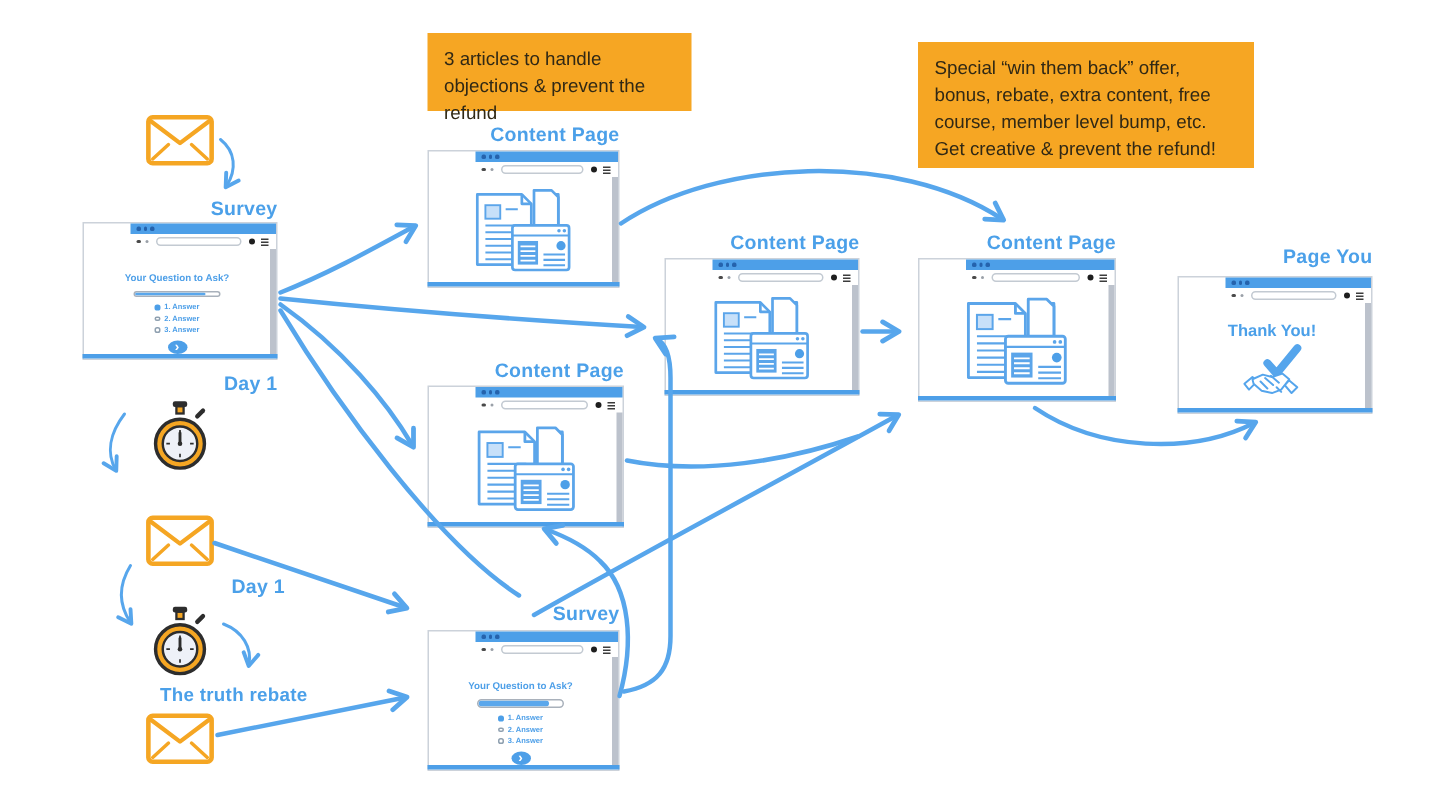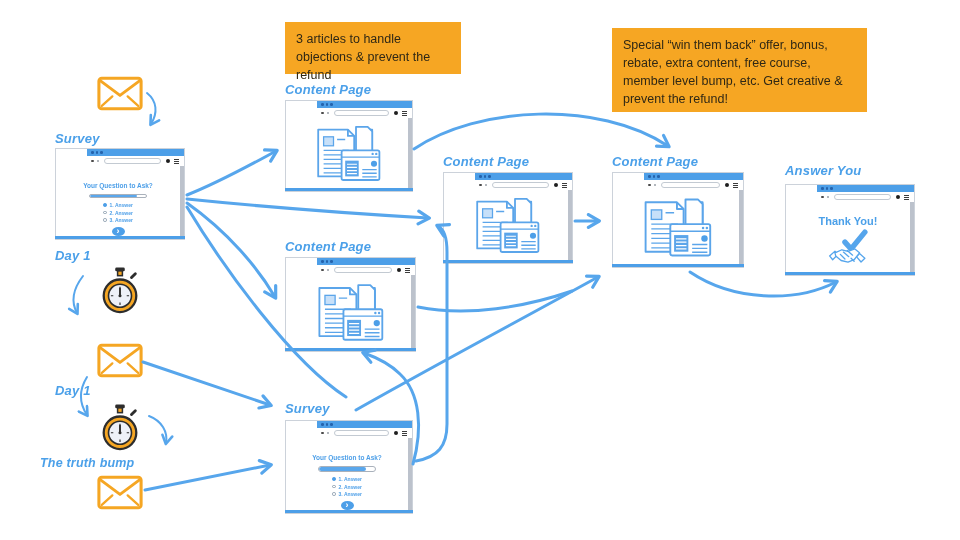--- a/index.html
+++ b/index.html
@@ -19,21 +19,21 @@
   .nav.lt{background:#9aa0a8;}
   .pill{flex:1;height:4px;border:1px solid #c3cad2;border-radius:3px;margin:0 2px;background:#fff;}
   .cir{width:4.5px;height:4.5px;border-radius:50%;background:#1e1e1e;flex:0 0 auto;}
   .burger{width:5px;height:1px;background:#3c3c3c;box-shadow:0 2px 0 #3c3c3c,0 -2px 0 #3c3c3c;flex:0 0 auto;margin:0 1px;}
   .bw-scroll{position:absolute;top:17px;bottom:3px;right:0;width:4px;background:#bcc2cc;}
   .bw-bottom{position:absolute;left:-1px;right:-1px;bottom:0;height:3px;background:#4D9FE8;}
   .bw-body{position:absolute;left:1px;right:5px;top:17px;bottom:3px;display:flex;flex-direction:column;align-items:center;}
   .bw-body.center{justify-content:center;}
 
   
-  .lbl{position:absolute;font-weight:700;font-size:13px;color:#4BA0E9;text-align:left;z-index:3;letter-spacing:.2px;font-style:italic;}
+  .lbl{position:absolute;font-weight:700;font-size:13px;color:#4BA0E9;text-align:right;z-index:3;letter-spacing:.2px;}
   .lbl.sm{font-size:12.5px;}
 
   
   .callout{position:absolute;background:#F6A623;color:#302815;font-size:12.5px;line-height:1.45;
            padding:8px 11px;z-index:4;box-sizing:border-box;}
 
   
   .sv-q{margin-top:16px;font-size:6.5px;font-weight:700;color:#4D9FE8;}
   .sv-progress{width:56px;height:9px;border:1px solid #a9b1bb;border-radius:6px;margin-top:5px;background:#fff;overflow:hidden;}
   .sv-progress .fill{height:100%;background:#5AA7EC;border-radius:5px;}
@@ -150,27 +150,27 @@
   <svg class="iconabs" style="left:97px;top:266px" width="46" height="50">
       <use href="#sym-stopwatch"></use>
     </svg>
   <svg class="iconabs" style="left:97px;top:343px" width="46" height="35">
       <use href="#sym-envelope"></use>
     </svg>
   <div class="lbl" style="left:55px;top:383px;width:135px">Day 1</div>
   <svg class="iconabs" style="left:97px;top:403px" width="46" height="50">
       <use href="#sym-stopwatch"></use>
     </svg>
-  <div class="lbl sm" style="left:40px;top:456px;width:165px">The truth bump</div>
+  <div class="lbl sm" style="left:40px;top:456px;width:165px">The truth rebate</div>
   <svg class="iconabs" style="left:97px;top:475px" width="46" height="35">
       <use href="#sym-envelope"></use>
     </svg>
 
   <div class="callout" style="left:285px;top:22px;width:176px;height:52px">3 articles to handle objections &amp; prevent the refund</div>
-  <div class="callout" style="left:612px;top:28px;width:255px;height:84px">Special “win them back” offer, bonus, rebate, extra content, free course, member level bump, etc. Get creative &amp; prevent the refund!</div>
+  <div class="callout" style="left:612px;top:28px;width:224px;height:84px">Special “win them back” offer, bonus, rebate, extra content, free course, member level bump, etc. Get creative &amp; prevent the refund!</div>
 
   <div class="lbl" style="left:285px;top:82px;width:128px">Content Page</div>
   <div class="bwin" style="left:285px;top:100px;width:128px;height:92px">
     <div class="bw-top">
         <span class="d"></span>
         <span class="d"></span>
         <span class="d"></span>
       </div>
     <div class="bw-tool">
       <span class="nav"></span>
@@ -250,21 +250,21 @@
     </div>
     <div class="bw-body center">
       <svg width="76" height="66">
           <use href="#sym-docstack"></use>
         </svg>
     </div>
     <div class="bw-scroll"></div>
     <div class="bw-bottom"></div>
   </div>
 
-  <div class="lbl" style="left:785px;top:163px;width:130px">Answer You</div>
+  <div class="lbl" style="left:785px;top:163px;width:130px">Page You</div>
   <div class="bwin" style="left:785px;top:184px;width:130px;height:92px">
     <div class="bw-top">
         <span class="d"></span>
         <span class="d"></span>
         <span class="d"></span>
       </div>
     <div class="bw-tool">
       <span class="nav"></span>
         <span class="nav lt"></span>
       <span class="pill"></span>

